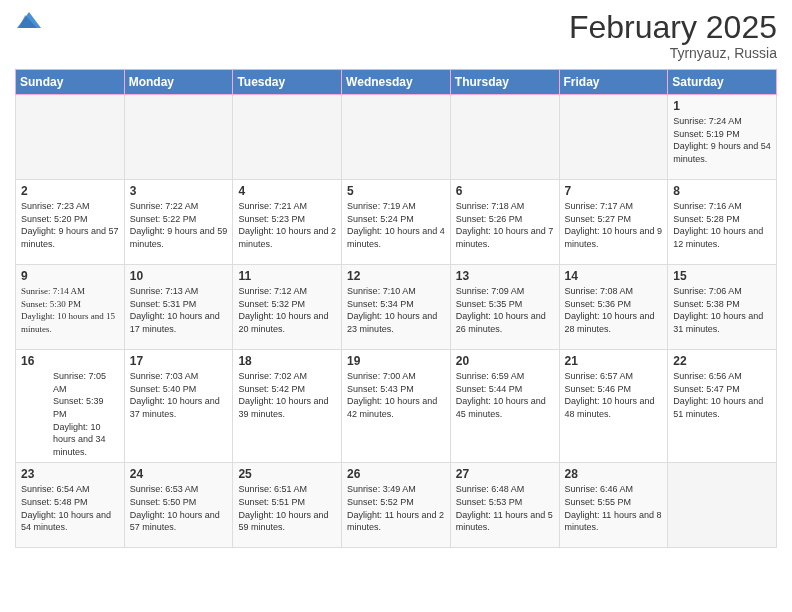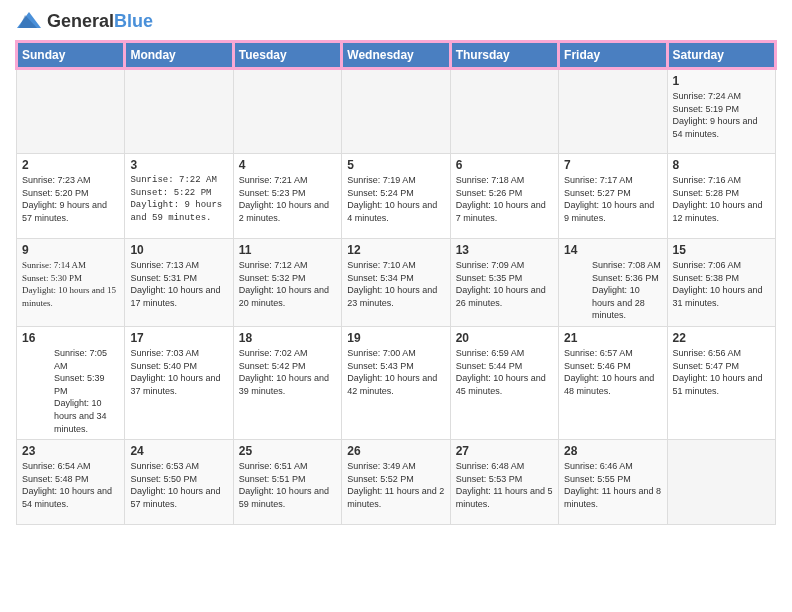--- a/index.html
+++ b/index.html
@@ -43,21 +43,21 @@
       border-collapse: collapse;
       table-layout: fixed;
     }
     .calendar-table thead tr th {
       background-color: #4a7fc1;
       color: #fff;
       font-size: 12px;
       font-weight: bold;
       padding: 5px 4px;
       text-align: left;
-      border: 3px solid #f9a8d4;
+      border: 1px solid #f9a8d4;
     }
     .calendar-table tbody tr td {
       border: 1px solid #ddd;
       vertical-align: top;
       padding: 4px 5px;
       font-size: 9.5px;
       color: #333;
       height: 85px;
       background: #fff;
     }
@@ -84,23 +84,24 @@
   </style>
 </head>
 <body>
 
 <div class="header">
   <div class="logo">
     <svg class="logo-icon" viewBox="0 0 28 22" xmlns="http://www.w3.org/2000/svg">
       <polygon points="14,2 26,18 2,18" fill="#4a90d9"></polygon>
       <polygon points="10,5 22,18 4,18" fill="#2a5fa0" opacity="0.5"></polygon>
     </svg>
-    <div>
-      <span style="font-size:18px;font-weight:bold;color:#333;">General</span><span style="font-size:18px;font-weight:bold;color:#4a90d9;">Blue</span>
-    </div>
+  </div>
+  <div class="title-block">
+    <div class="month-title">February 2025</div>
+    <div class="location-title">Tyrnyauz, Russia</div>
   </div>
 </div>
 
 <table class="calendar-table">
   <thead>
     <tr>
     <th>Sunday</th>
         <th>Monday</th>
         <th>Tuesday</th>
         <th>Wednesday</th>
@@ -126,21 +127,21 @@
       </tr>
       <tr>
         <td>
           <span class="day-number">2</span>
           <div class="day-info" style="white-space: pre-line;">Sunrise: 7:23 AM
 Sunset: 5:20 PM
 Daylight: 9 hours and 57 minutes.</div>
         </td>
         <td>
           <span class="day-number">3</span>
-          <div class="day-info" style="white-space: pre-line; font-family: Liberation Mono, monospace;">Sunrise: 7:22 AM
+          <div class="day-info" style="white-space: pre-line;">Sunrise: 7:22 AM
 Sunset: 5:22 PM
 Daylight: 9 hours and 59 minutes.</div>
         </td>
         <td>
           <span class="day-number">4</span>
           <div class="day-info" style="white-space: pre-line;">Sunrise: 7:21 AM
 Sunset: 5:23 PM
 Daylight: 10 hours and 2 minutes.</div>
         </td>
         <td>
@@ -194,21 +195,21 @@
 Daylight: 10 hours and 23 minutes.</div>
         </td>
         <td>
           <span class="day-number">13</span>
           <div class="day-info" style="white-space: pre-line;">Sunrise: 7:09 AM
 Sunset: 5:35 PM
 Daylight: 10 hours and 26 minutes.</div>
         </td>
         <td>
           <span class="day-number">14</span>
-          <div class="day-info" style="white-space: pre-line; margin-left: 28px;">Sunrise: 7:08 AM
+          <div class="day-info" style="white-space: pre-line;">Sunrise: 7:08 AM
 Sunset: 5:36 PM
 Daylight: 10 hours and 28 minutes.</div>
         </td>
         <td>
           <span class="day-number">15</span>
           <div class="day-info" style="white-space: pre-line;">Sunrise: 7:06 AM
 Sunset: 5:38 PM
 Daylight: 10 hours and 31 minutes.</div>
         </td>
       </tr>

